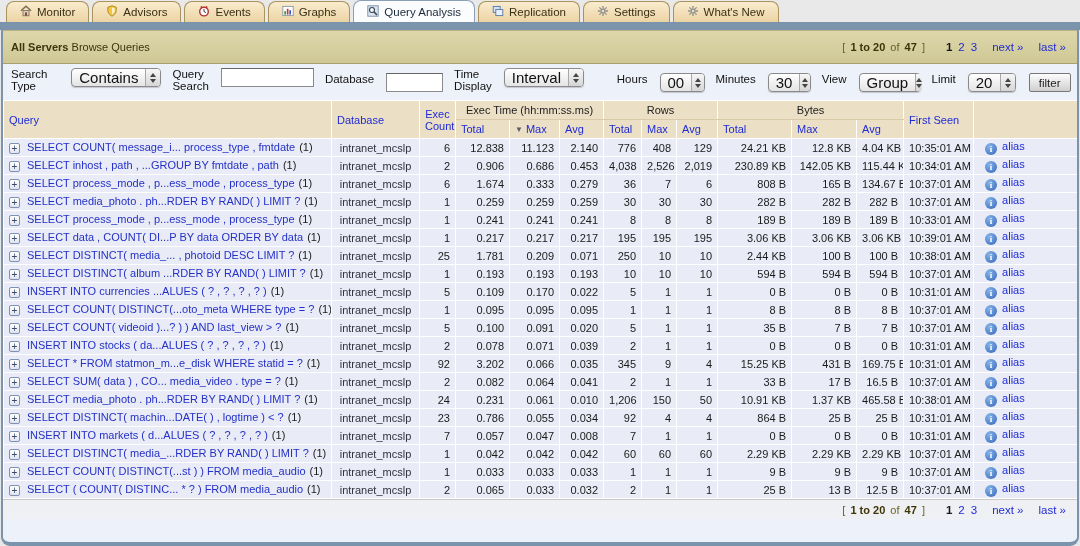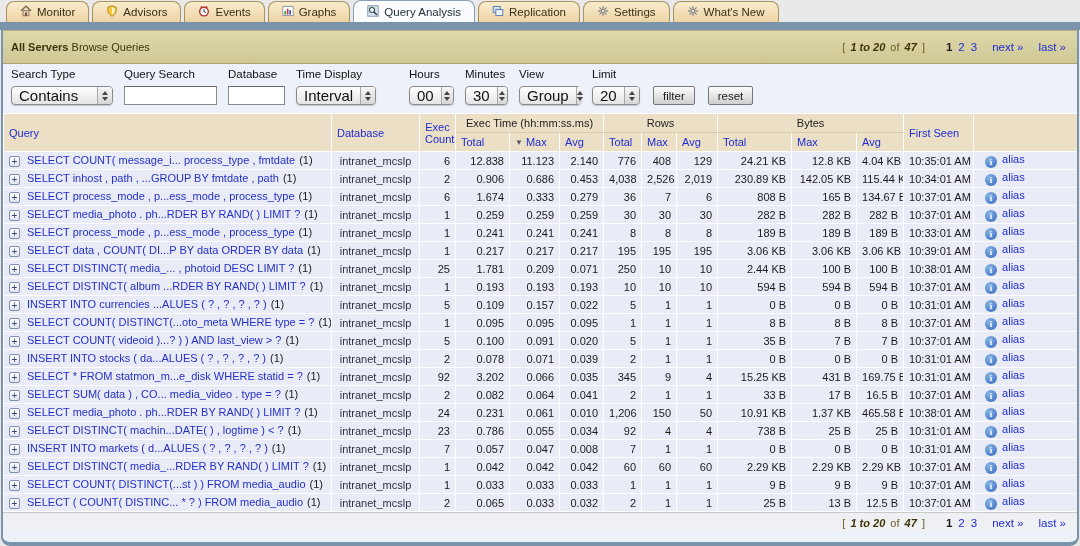--- a/index.html
+++ b/index.html
@@ -45,28 +45,28 @@
   
   .toolbar {
     height:20px; background:linear-gradient(#ddd7ab,#cfc795);
     border-top:1px solid #b9b183; border-bottom:1px solid #a8a070;
     display:flex; justify-content:space-between; align-items:center; padding:16px 8px;
     color:#3c350d;
   }
   .scope b { color:#3c350d; }
   .pagination { display:flex; align-items:center; color:#6a5f25; }
   .pagination .range { margin-right:18px; }
-  .pagination .range b { color:#3f3408; margin:0 2px;font-style:italic; }
+  .pagination .range b { color:#3f3408; margin:0 2px; }
   .pagination .pages b { color:#1a1a1a; margin:0 3px; font-size:11.5px; }
   .pagination a { color:#1f2bd4; text-decoration:none; margin:0 3px; font-size:11.5px; }
   .pagination a.nav { margin-left:12px; }
 
   
   .filters { display:flex; align-items:flex-end; padding:4px 8px 8px 8px; gap:11px; }
-  .fgroup { display:flex; flex-direction:column; gap:6px; }
+  .fgroup { display:flex; gap:12px; }
   .fgroup label { font-size:11.5px; color:#111; }
   .gap-left { margin-left:22px; }
   .mac-select {
     display:inline-flex; align-items:stretch; height:19px; border:1px solid #8a8a8a; border-radius:4px;
     background:linear-gradient(#ffffff,#e4e4e4); box-shadow:0 1px 1px rgba(0,0,0,.18); cursor:pointer;
   }
   .mac-select .val { flex:1; display:flex; align-items:center; padding:0 7px; color:#111; font-size:15px; white-space:nowrap; }
   .mac-select .stepper {
     width:15px; border-left:1px solid #a8a8a8; border-radius:0 3px 3px 0;
     background:linear-gradient(#f6f6f6,#d6d6d6);
@@ -448,21 +448,21 @@
             <td class="num">594 B</td>
             <td class="num">594 B</td>
             <td class="num">10:37:01 AM</td>
             <td><span class="info-icon">i</span><a href="#" class="alias-link">alias</a></td>
           </tr>
           <tr>
             <td><span class="expand-btn">+</span><a href="#" class="query-link">INSERT INTO currencies ...ALUES ( ? , ? , ? , ? )</a><span class="query-count">(1)</span></td>
             <td class="db">intranet_mcslp</td>
             <td class="num">5</td>
             <td class="num">0.109</td>
-            <td class="num">0.157</td>
+            <td class="num">0.170</td>
             <td class="num">0.022</td>
             <td class="num">5</td>
             <td class="num">1</td>
             <td class="num">1</td>
             <td class="num">0 B</td>
             <td class="num">0 B</td>
             <td class="num">0 B</td>
             <td class="num">10:31:01 AM</td>
             <td><span class="info-icon">i</span><a href="#" class="alias-link">alias</a></td>
           </tr>
@@ -565,21 +565,21 @@
           <tr>
             <td><span class="expand-btn">+</span><a href="#" class="query-link">SELECT DISTINCT( machin...DATE( ) , logtime ) &lt; ?</a><span class="query-count">(1)</span></td>
             <td class="db">intranet_mcslp</td>
             <td class="num">23</td>
             <td class="num">0.786</td>
             <td class="num">0.055</td>
             <td class="num">0.034</td>
             <td class="num">92</td>
             <td class="num">4</td>
             <td class="num">4</td>
-            <td class="num">738 B</td>
+            <td class="num">864 B</td>
             <td class="num">25 B</td>
             <td class="num">25 B</td>
             <td class="num">10:31:01 AM</td>
             <td><span class="info-icon">i</span><a href="#" class="alias-link">alias</a></td>
           </tr>
           <tr>
             <td><span class="expand-btn">+</span><a href="#" class="query-link">INSERT INTO markets ( d...ALUES ( ? , ? , ? , ? )</a><span class="query-count">(1)</span></td>
             <td class="db">intranet_mcslp</td>
             <td class="num">7</td>
             <td class="num">0.057</td>

